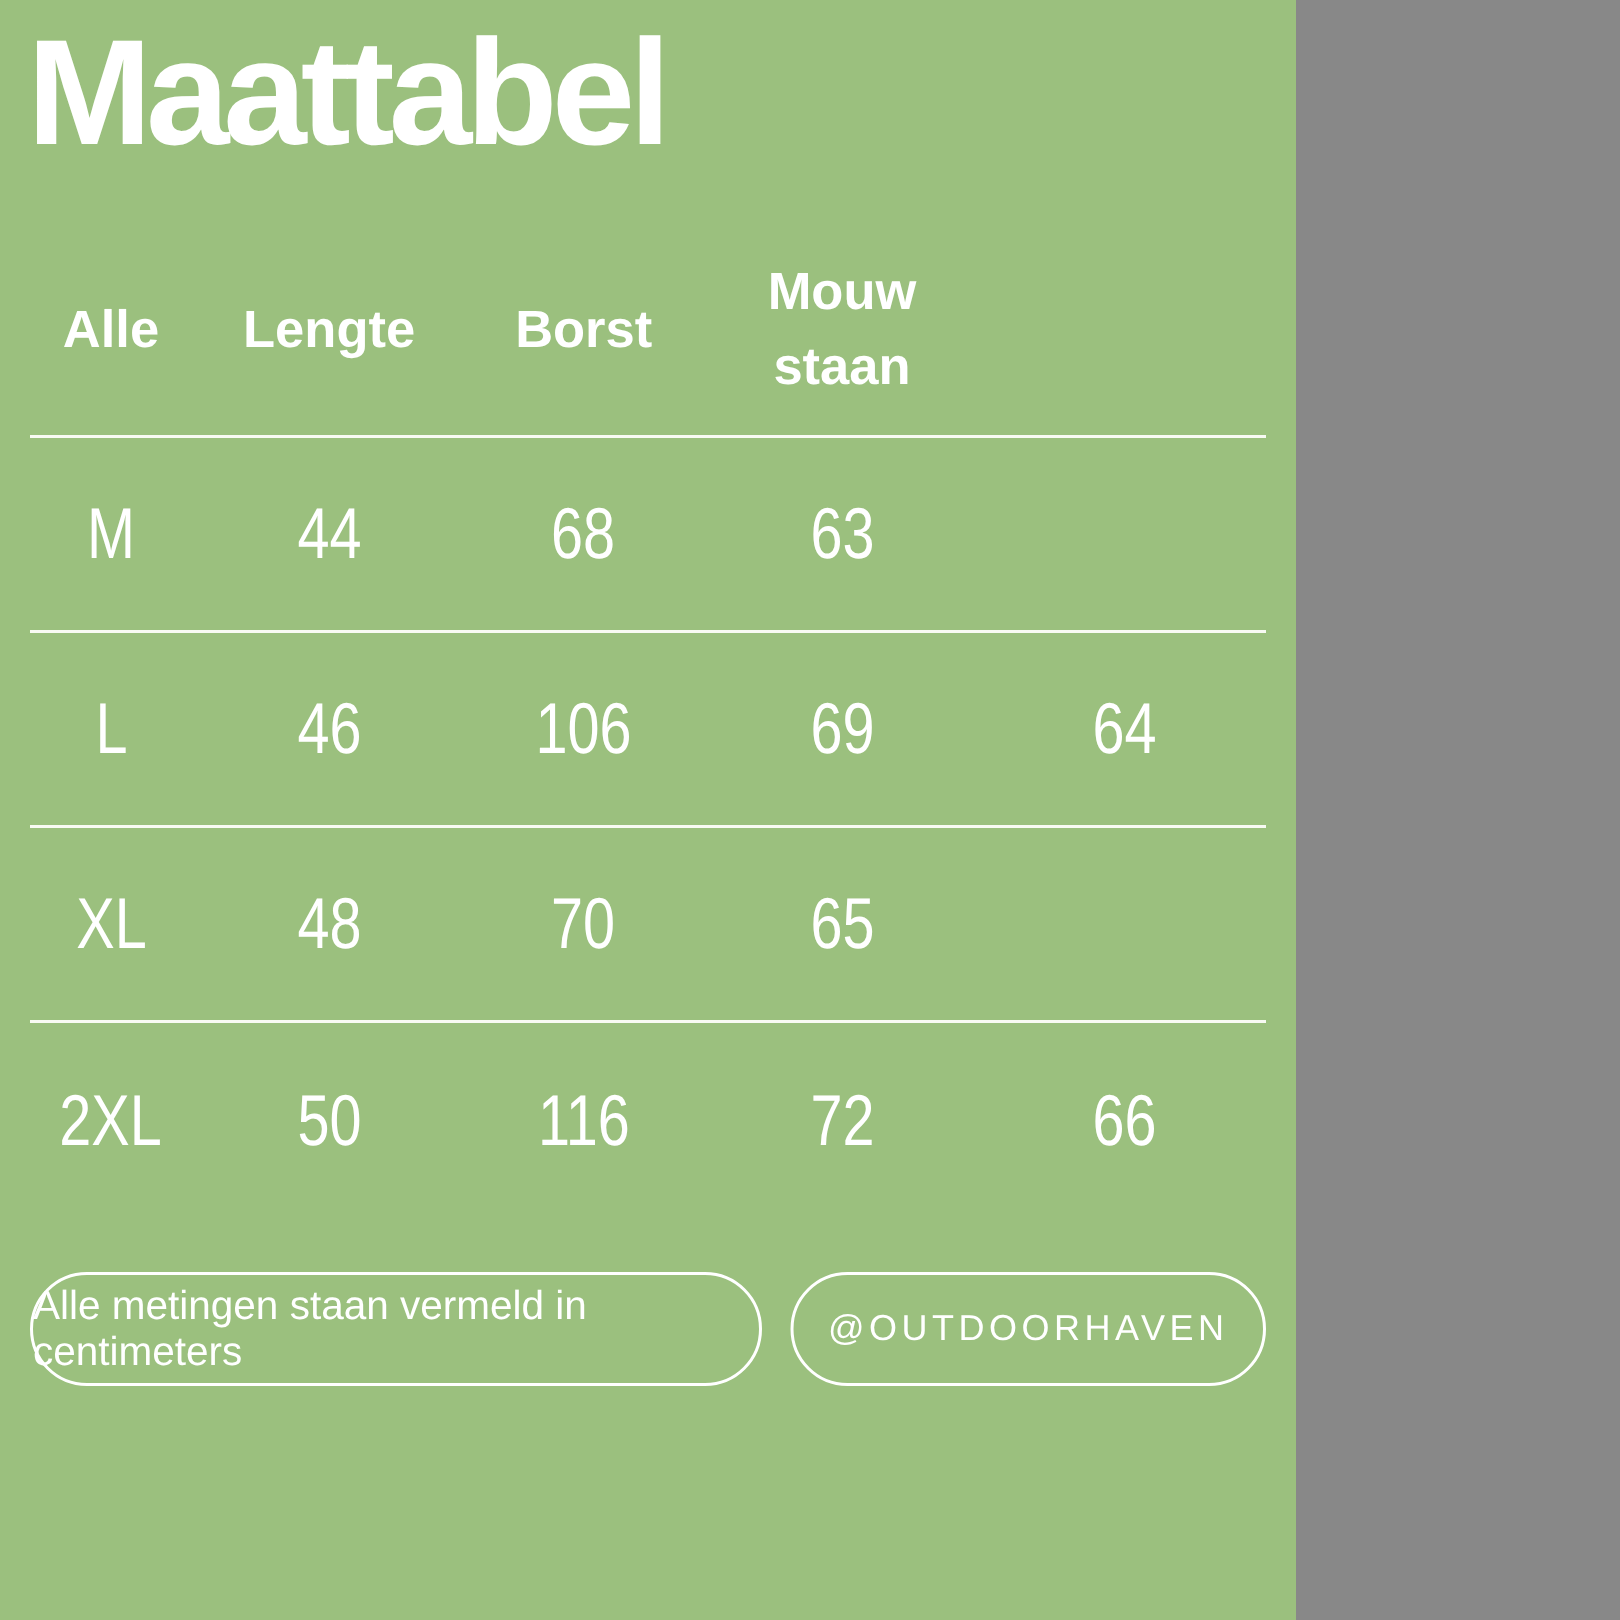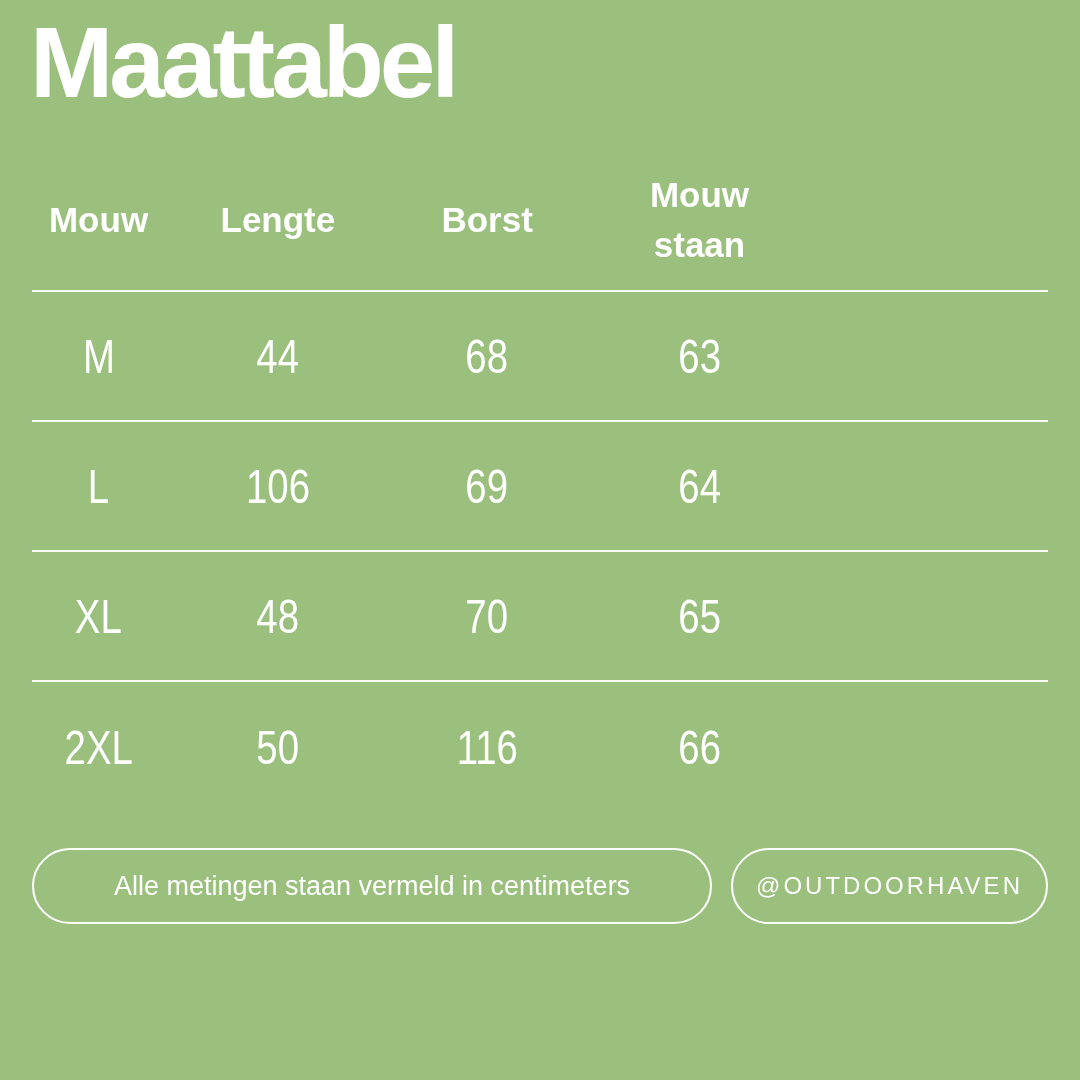--- a/index.html
+++ b/index.html
@@ -5,24 +5,24 @@
   :root{
     --bg:#9BC07E;
     --fg:#FFFFFF;
     --line:#F8FAF3;
   }
   *{margin:0;padding:0;box-sizing:border-box;}
   html,body{background:#888;}
   body{font-family:"Liberation Sans", sans-serif;}
   .canvas{
     position:relative;
-    width:1080px;height:1080px;
+    width:864px;height:1080px;
     background:var(--bg);
     color:var(--fg);
-    padding:0 32px;
+    padding:0 20px;
     overflow:hidden;
   }
   
   .title{
     margin:12px 0 0 -2px;
     font-size:100px;
     line-height:1;
     font-weight:800;
     letter-spacing:-4px;
     color:var(--fg);
@@ -87,51 +87,53 @@
 </head>
 <body>
 
 <div class="canvas">
 
   <h1 class="title">Maattabel</h1>
 
   <div class="size-table">
 
     <div class="t-row t-head">
-      <div class="cell"><span>Mouw</span></div>
+      <div class="cell"><span>Alle</span></div>
       <div class="cell"><span>Lengte</span></div>
       <div class="cell"><span>Borst</span></div>
       <div class="cell wrap"><span>Mouw staan</span></div>
     </div>
 
     <div class="t-row">
       <div class="cell t-body-cell"><span>M</span></div>
       <div class="cell t-body-cell"><span>44</span></div>
       <div class="cell t-body-cell"><span>68</span></div>
       <div class="cell t-body-cell"><span>63</span></div>
     </div>
 
     <div class="t-row">
       <div class="cell t-body-cell"><span>L</span></div>
+      <div class="cell t-body-cell"><span>46</span></div>
       <div class="cell t-body-cell"><span>106</span></div>
       <div class="cell t-body-cell"><span>69</span></div>
       <div class="cell t-body-cell"><span>64</span></div>
     </div>
 
     <div class="t-row">
       <div class="cell t-body-cell"><span>XL</span></div>
       <div class="cell t-body-cell"><span>48</span></div>
       <div class="cell t-body-cell"><span>70</span></div>
       <div class="cell t-body-cell"><span>65</span></div>
     </div>
 
     <div class="t-row">
       <div class="cell t-body-cell"><span>2XL</span></div>
       <div class="cell t-body-cell"><span>50</span></div>
       <div class="cell t-body-cell"><span>116</span></div>
+      <div class="cell t-body-cell"><span>72</span></div>
       <div class="cell t-body-cell"><span>66</span></div>
     </div>
 
 
   </div>
 
   <div class="footer">
     <div class="pill pill-note">
       <span>Alle metingen staan vermeld in centimeters</span>
     </div>

